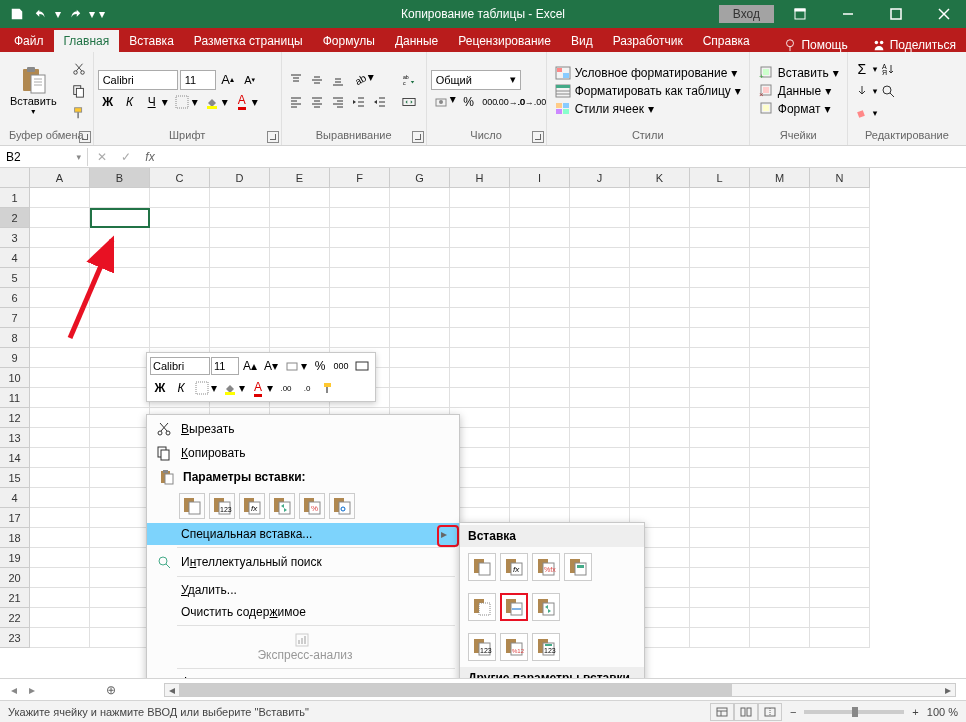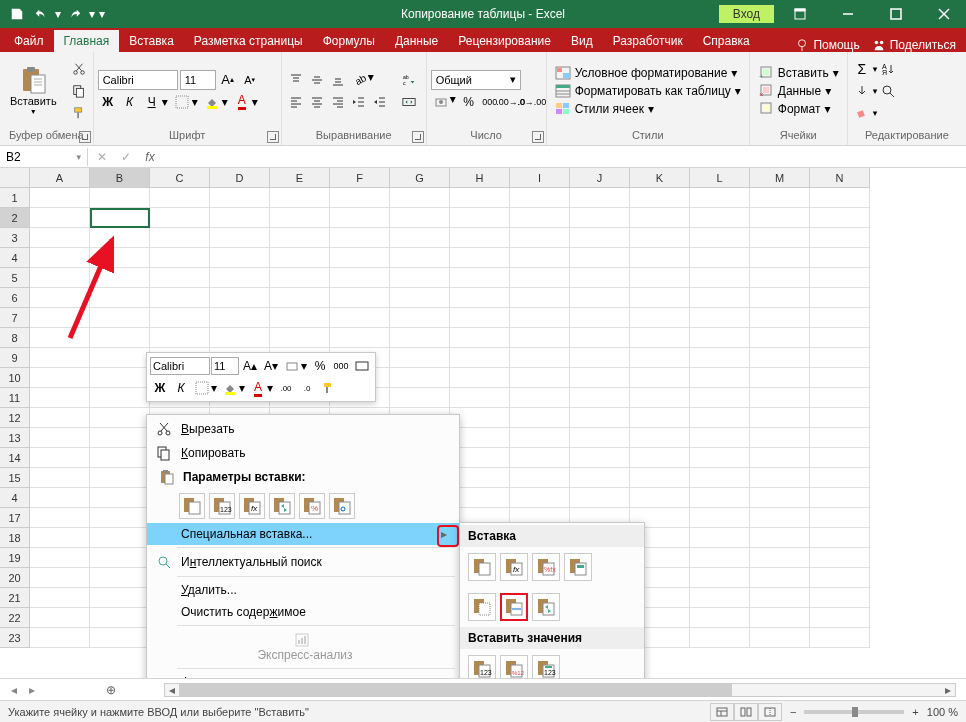--- a/index.html
+++ b/index.html
@@ -6,29 +6,29 @@
 body { width: 966px; height: 722px; overflow: hidden; background: #fff; font-size: 12px; position: relative; }
 
 
 .titlebar { height: 28px; background: #217346; display: flex; align-items: center; color: #fff; position: relative; }
 .qat { display: flex; align-items: center; padding-left: 6px; gap: 2px; }
 .qat-item { width: 22px; height: 22px; display: flex; align-items: center; justify-content: center; cursor: pointer; }
 .qat-item svg { width: 14px; height: 14px; fill: #fff; }
 .qat-dd { width: 8px; display: flex; align-items: center; justify-content: center; }
 .title-text { position: absolute; left: 50%; transform: translateX(-50%); font-size: 12px; }
 .title-right { margin-left: auto; display: flex; align-items: center; gap: 4px; }
-.login-btn { background: #bef264; color: #333; padding: 2px 14px; font-size: 12px; border: none; cursor: pointer; }
+.login-btn { background: #a3a3a3; color: #333; padding: 2px 14px; font-size: 12px; border: none; cursor: pointer; }
 .win-btn { width: 44px; height: 28px; display: flex; align-items: center; justify-content: center; cursor: pointer; }
 .win-btn svg { width: 12px; height: 12px; stroke: #fff; fill: none; }
 
 
 .tabs { height: 24px; background: #b91c1c; display: flex; align-items: flex-end; padding-left: 4px; }
 .tab { padding: 4px 10px; color: #fff; font-size: 12px; cursor: pointer; }
 .tab.active { background: #f3f3f3; color: #217346; }
-.tab-right { margin-left: auto; display: flex; align-items: flex-start; padding-right: 10px; gap: 12px; color: #fff; font-size: 12px; }
+.tab-right { margin-left: auto; display: flex; align-items: flex-start; padding-right: 10px; gap: 24px; color: #fff; font-size: 12px; }
 .tab-right-item { display: flex; align-items: center; gap: 4px; cursor: pointer; }
 .tab-right-item svg { width: 14px; height: 14px; fill: #fff; }
 
 
 .ribbon { height: 94px; background: #f3f3f3; border-bottom: 1px solid #d4d4d4; display: flex; }
 .ribbon-group { border-right: 1px solid #e0e0e0; padding: 2px 4px; display: flex; flex-direction: column; position: relative; }
 .group-content { flex: 1; display: flex; align-items: center; gap: 2px; }
 .group-label { text-align: center; font-size: 11px; color: #666; padding: 2px 0; position: relative; }
 .group-launcher { position: absolute; right: 2px; bottom: 2px; width: 12px; height: 12px; border: 1px solid #888; display: flex; align-items: center; justify-content: center; cursor: pointer; }
 .group-launcher::after { content: ''; width: 5px; height: 5px; border-right: 1px solid #666; border-bottom: 1px solid #666; }
@@ -1163,21 +1163,20 @@
           </svg>
         </div>
       <div class="sub-opt">
           <svg viewBox="0 0 20 20">
             <rect x="2" y="2" width="10" height="14" fill="#b08850"></rect>
             <rect x="7" y="6" width="11" height="12" fill="#fff" stroke="#888"></rect>
             <path d="M9 10l3-2v4zm6 4l-3 2v-4z" fill="#4a8"></path>
           </svg>
         </div>
     </div>
-    <div class="sub-header">Вставить значения</div>
     <div class="sub-opts">
       <div class="sub-opt">
           <svg viewBox="0 0 20 20">
             <rect x="2" y="2" width="10" height="14" fill="#b08850"></rect>
             <rect x="7" y="6" width="11" height="12" fill="#fff" stroke="#888"></rect>
             <text x="8" y="16" font-size="7">123</text>
           </svg>
         </div>
       <div class="sub-opt">
           <svg viewBox="0 0 20 20">

